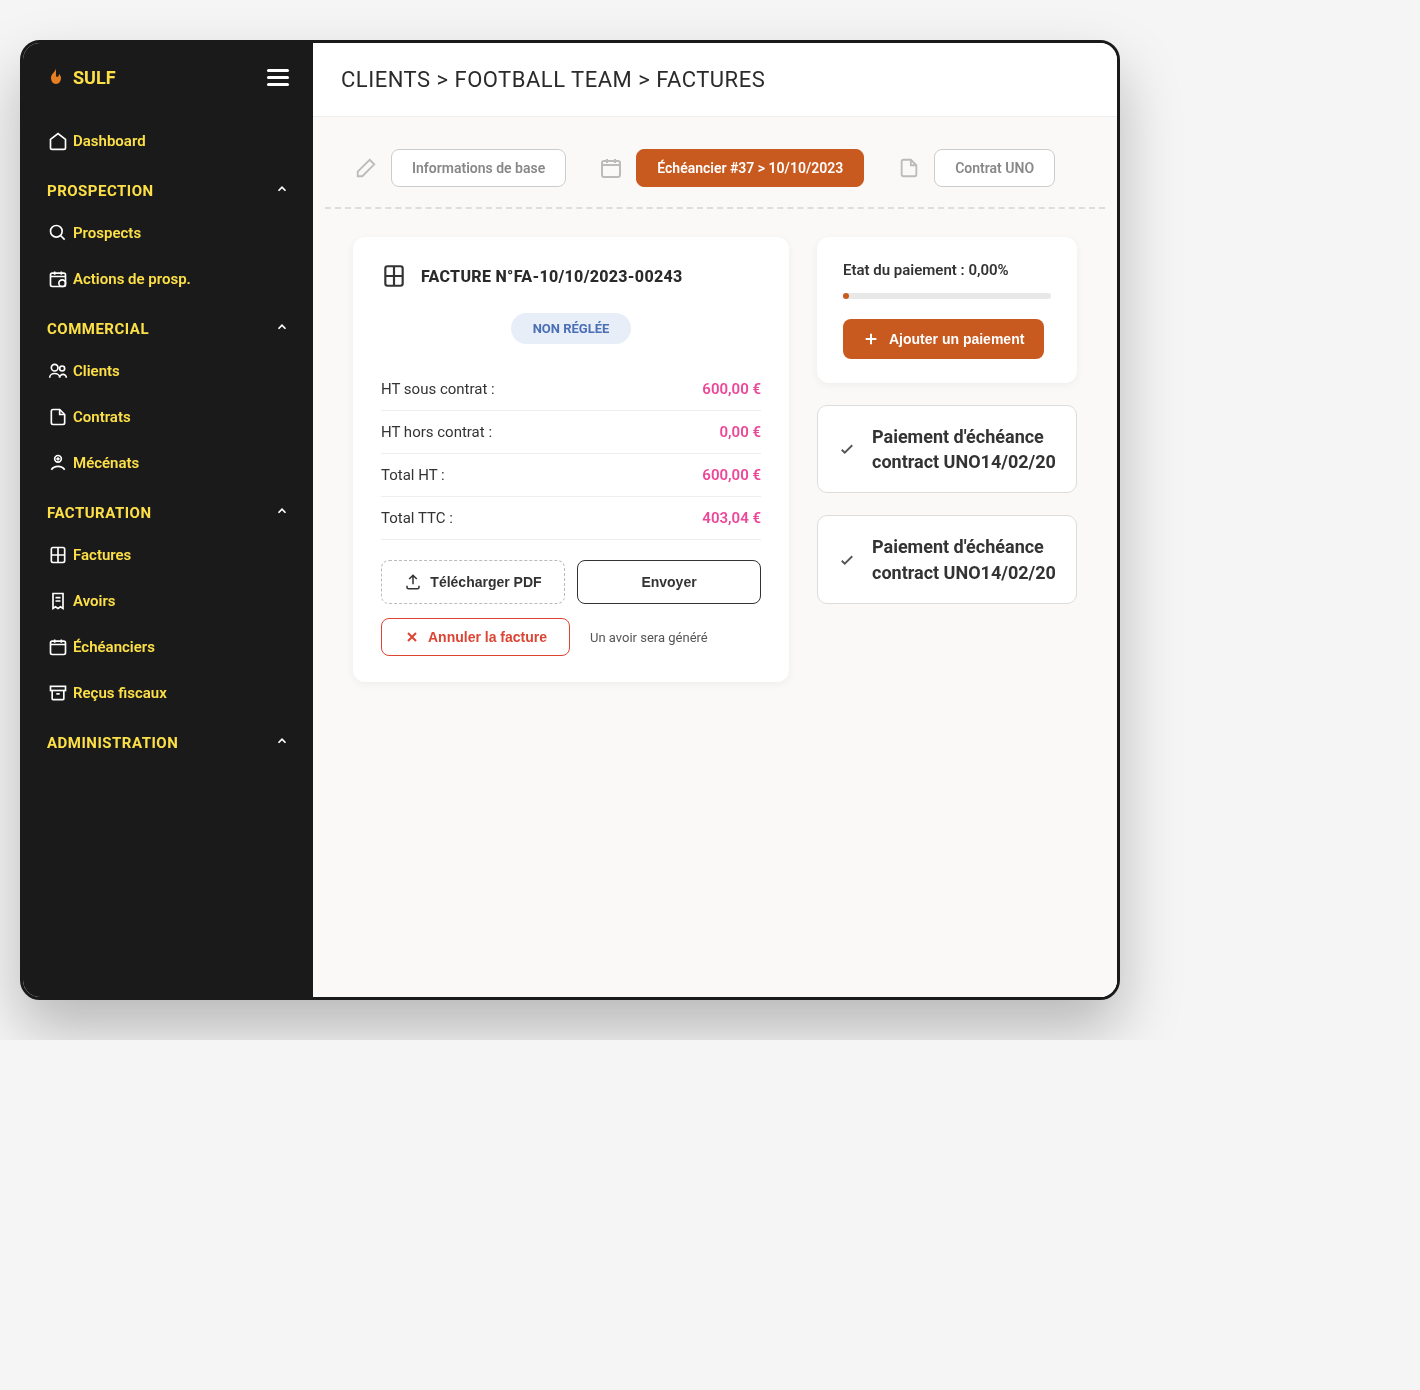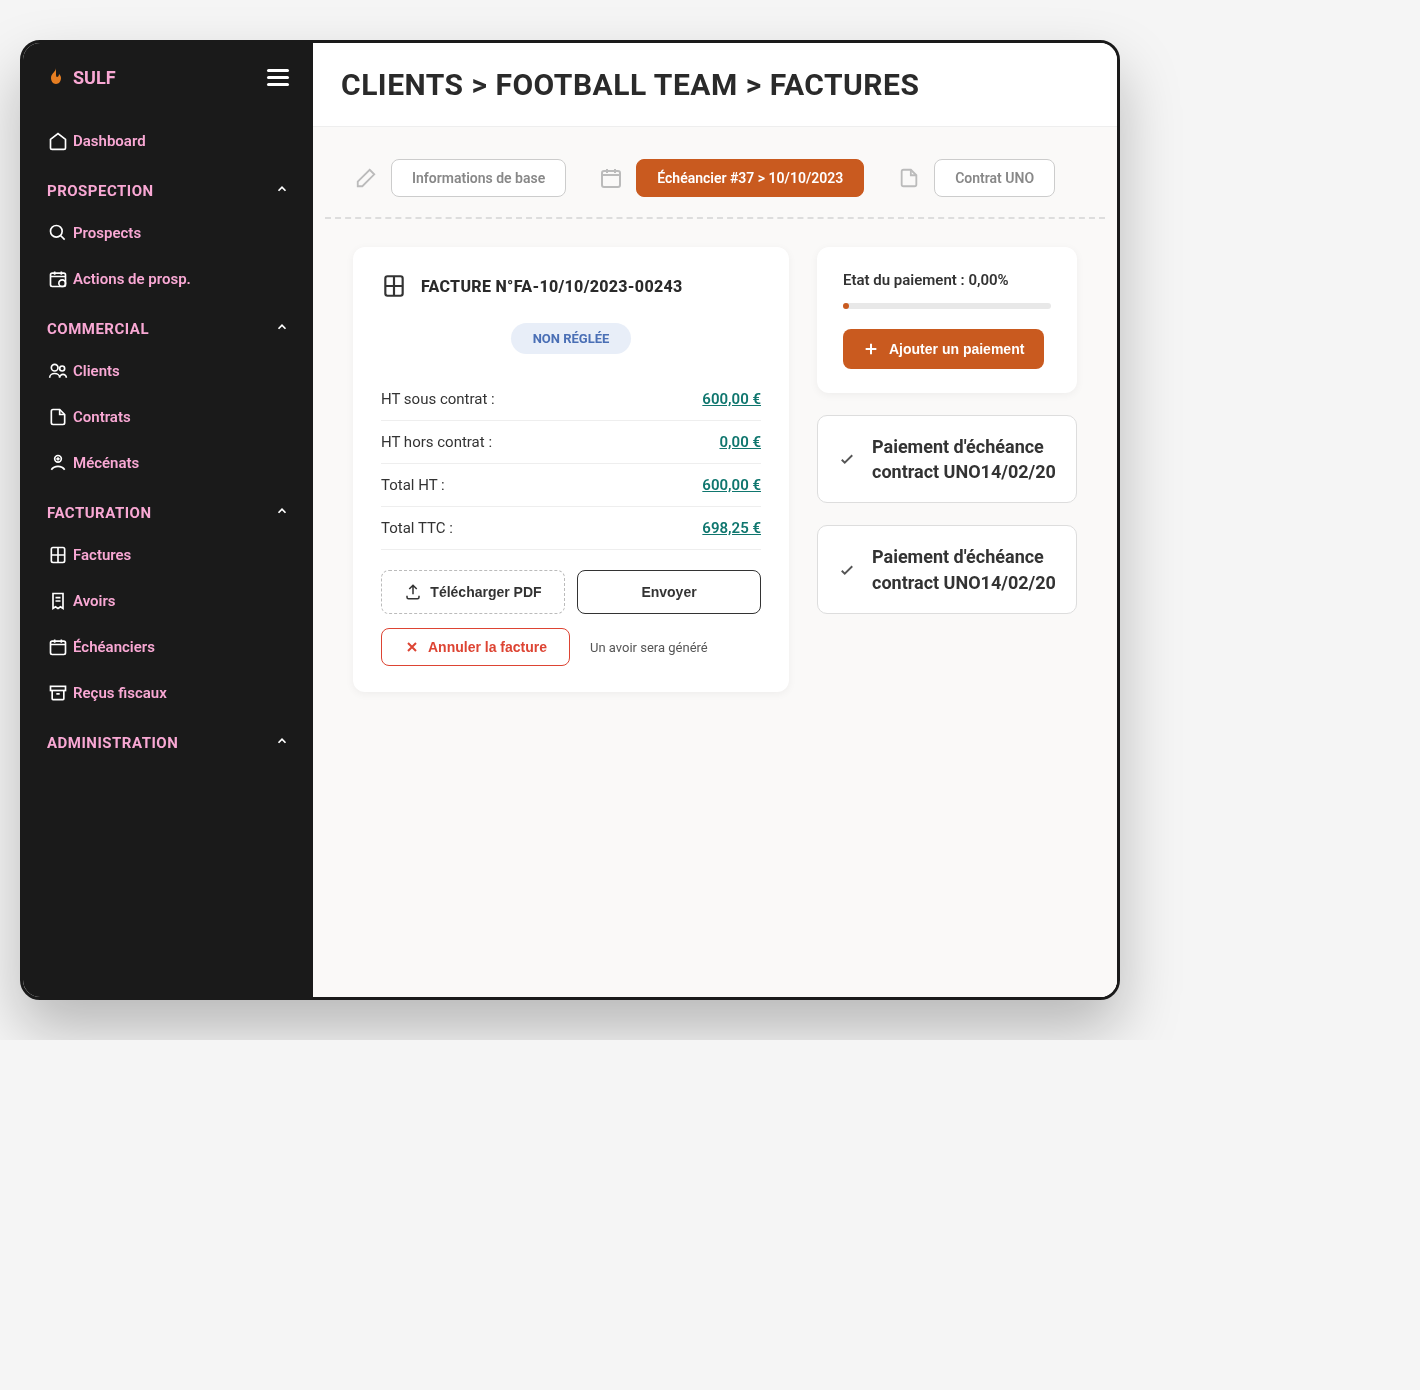--- a/index.html
+++ b/index.html
@@ -15,21 +15,21 @@
       border-radius: 20px;
       overflow: hidden;
       display: flex;
       box-shadow: 0 30px 60px rgba(0,0,0,0.25);
       border: 3px solid #1a1a1a;
       position: relative;
     }
     .sidebar {
       width: 290px;
       background: #1a1a1a;
-      color: #f9a8d4;
+      color: #fde047;
       padding: 24px 0;
       flex-shrink: 0;
       overflow-y: auto;
     }
     .sidebar-header {
       display: flex;
       justify-content: space-between;
       align-items: center;
       padding: 0 24px 30px 24px;
     }
@@ -59,22 +59,22 @@
     .chevron-up { width: 14px; height: 14px; }
     .main {
       flex: 1;
       background: #fff;
       display: flex;
       flex-direction: column;
       overflow: hidden;
     }
     .breadcrumb {
       padding: 24px 28px;
-      font-size: 30px;
-      font-weight: 700;
+      font-size: 22px;
+      font-weight: 400;
       letter-spacing: 0.5px;
       color: #2a2a2a;
     }
     .content-area {
       background: #faf9f8;
       flex: 1;
       padding: 12px;
       border-top: 1px solid #eee;
     }
     .tabs-row {
@@ -129,21 +129,21 @@
     }
     .invoice-row {
       display: flex;
       justify-content: space-between;
       padding: 12px 0;
       border-bottom: 1px solid #eee;
       font-size: 15px;
       color: #333;
     }
     .invoice-row:last-of-type { border-bottom: none; }
-    .invoice-value { font-weight: 600; color: #0f766e; text-decoration: underline; }
+    .invoice-value { font-weight: 600; color: #ec4899; }
     .btn-row { display: flex; gap: 12px; margin-top: 20px; }
     .btn {
       flex: 1;
       padding: 12px 16px;
       border-radius: 8px;
       font-size: 14px;
       font-weight: 600;
       cursor: pointer;
       display: flex;
       align-items: center;
@@ -392,21 +392,21 @@
           <div class="invoice-row">
             <span>HT hors contrat :</span>
             <span class="invoice-value">0,00 €</span>
           </div>
           <div class="invoice-row">
             <span>Total HT :</span>
             <span class="invoice-value">600,00 €</span>
           </div>
           <div class="invoice-row">
             <span>Total TTC :</span>
-            <span class="invoice-value">698,25 €</span>
+            <span class="invoice-value">403,04 €</span>
           </div>
 
           <div class="btn-row">
             <button class="btn btn-dashed">
               <span>
                 <svg width="18" height="18" viewBox="0 0 24 24" fill="none" stroke="#333" stroke-width="2">
                     <path d="M12 3v12M7 8l5-5 5 5M4 17v2a2 2 0 002 2h12a2 2 0 002-2v-2"></path>
                   </svg>
               </span>
               <span>Télécharger PDF</span>

